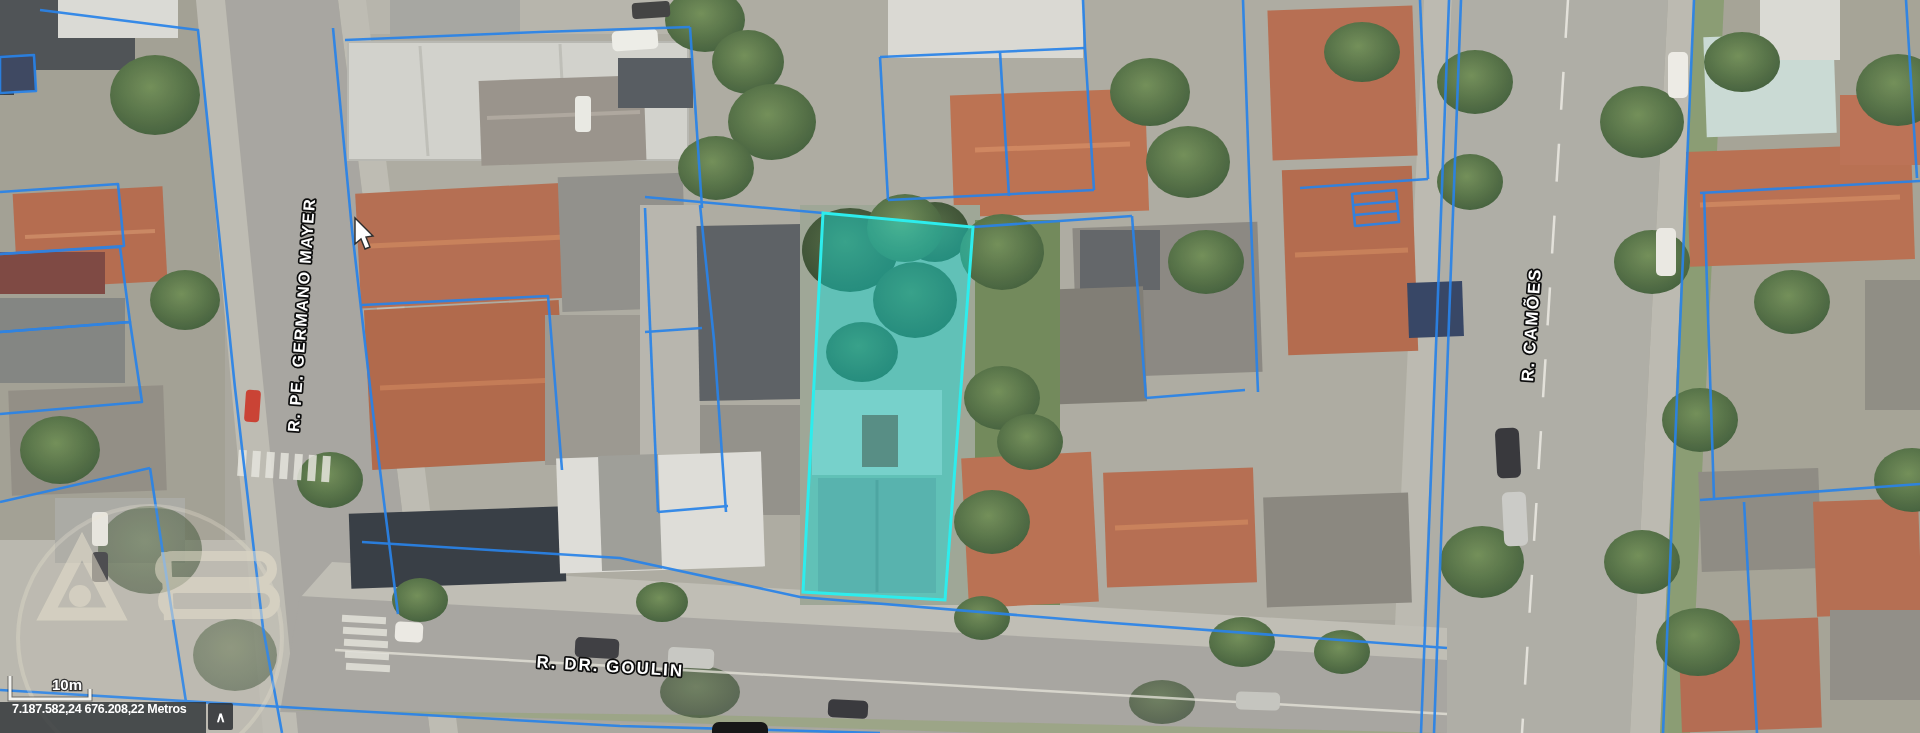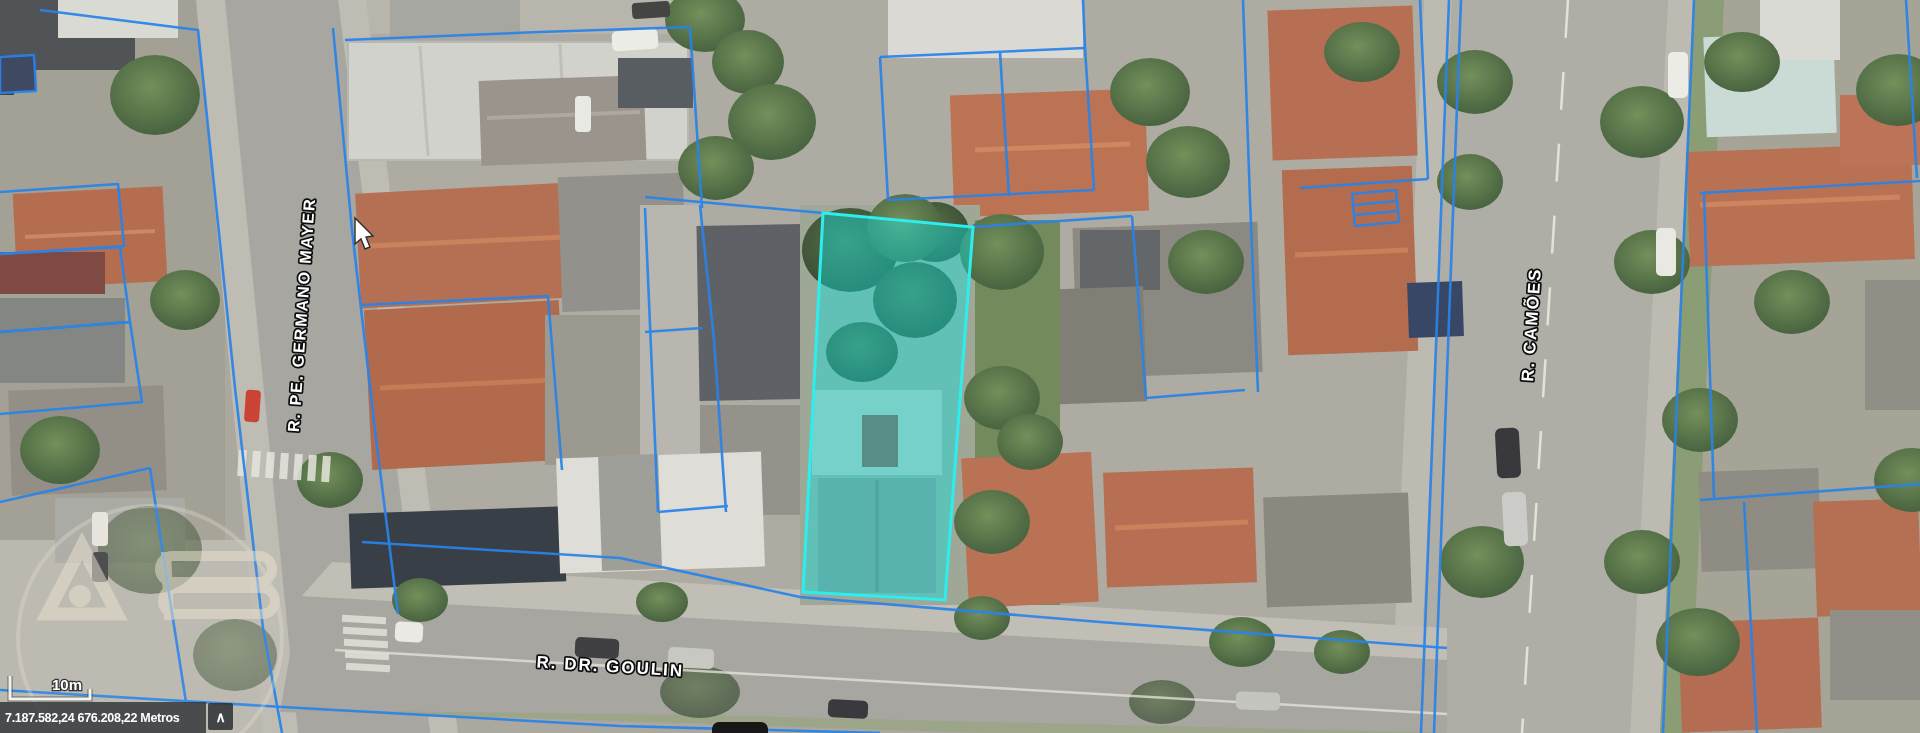--- a/index.html
+++ b/index.html
@@ -7,22 +7,22 @@
     font-family:"Liberation Sans",sans-serif;background:#a6a49a;}
   .map-svg{position:absolute;left:0;top:0;width:1920px;height:733px;display:block;}
   
   .street-label{font:700 16px "Liberation Sans",sans-serif;fill:#fff;stroke:#000;
     stroke-width:3.5px;paint-order:stroke;stroke-linejoin:round;letter-spacing:2px;}
   .street-label.big{font-size:17px;}
   .scale-text{font:700 15px "Liberation Sans",sans-serif;fill:#fff;stroke:#2a2a2a;
     stroke-width:2.5px;paint-order:stroke;}
   
   .statusbar{position:absolute;left:0;top:702px;width:206px;height:31px;
-    background:rgba(33,37,41,.80);color:#fff;display:flex;align-items:center;
-    padding-left:5px;box-sizing:border-box;font:700 12.5px "Liberation Sans",sans-serif;
+    background:rgba(33,37,41,.80);color:#fff;display:flex;
+    padding-left:12px;box-sizing:border-box;font:700 12.5px "Liberation Sans",sans-serif;
     letter-spacing:-0.3px;white-space:nowrap;}
   .chevron-btn{position:absolute;left:208px;top:703px;width:25px;height:27px;
     background:rgba(33,37,41,.85);color:#fff;display:flex;align-items:center;
     justify-content:center;font:700 14px "Liberation Sans",sans-serif;border-radius:2px;
     cursor:pointer;}
   .bottom-box{position:absolute;left:712px;top:722px;width:56px;height:11px;
     background:#0b0b0b;border-radius:7px 7px 0 0;}
   .screen-haze{position:absolute;left:0;top:0;width:100%;height:100%;
     background:rgba(255,255,255,0.05);pointer-events:none;}
 </style>

